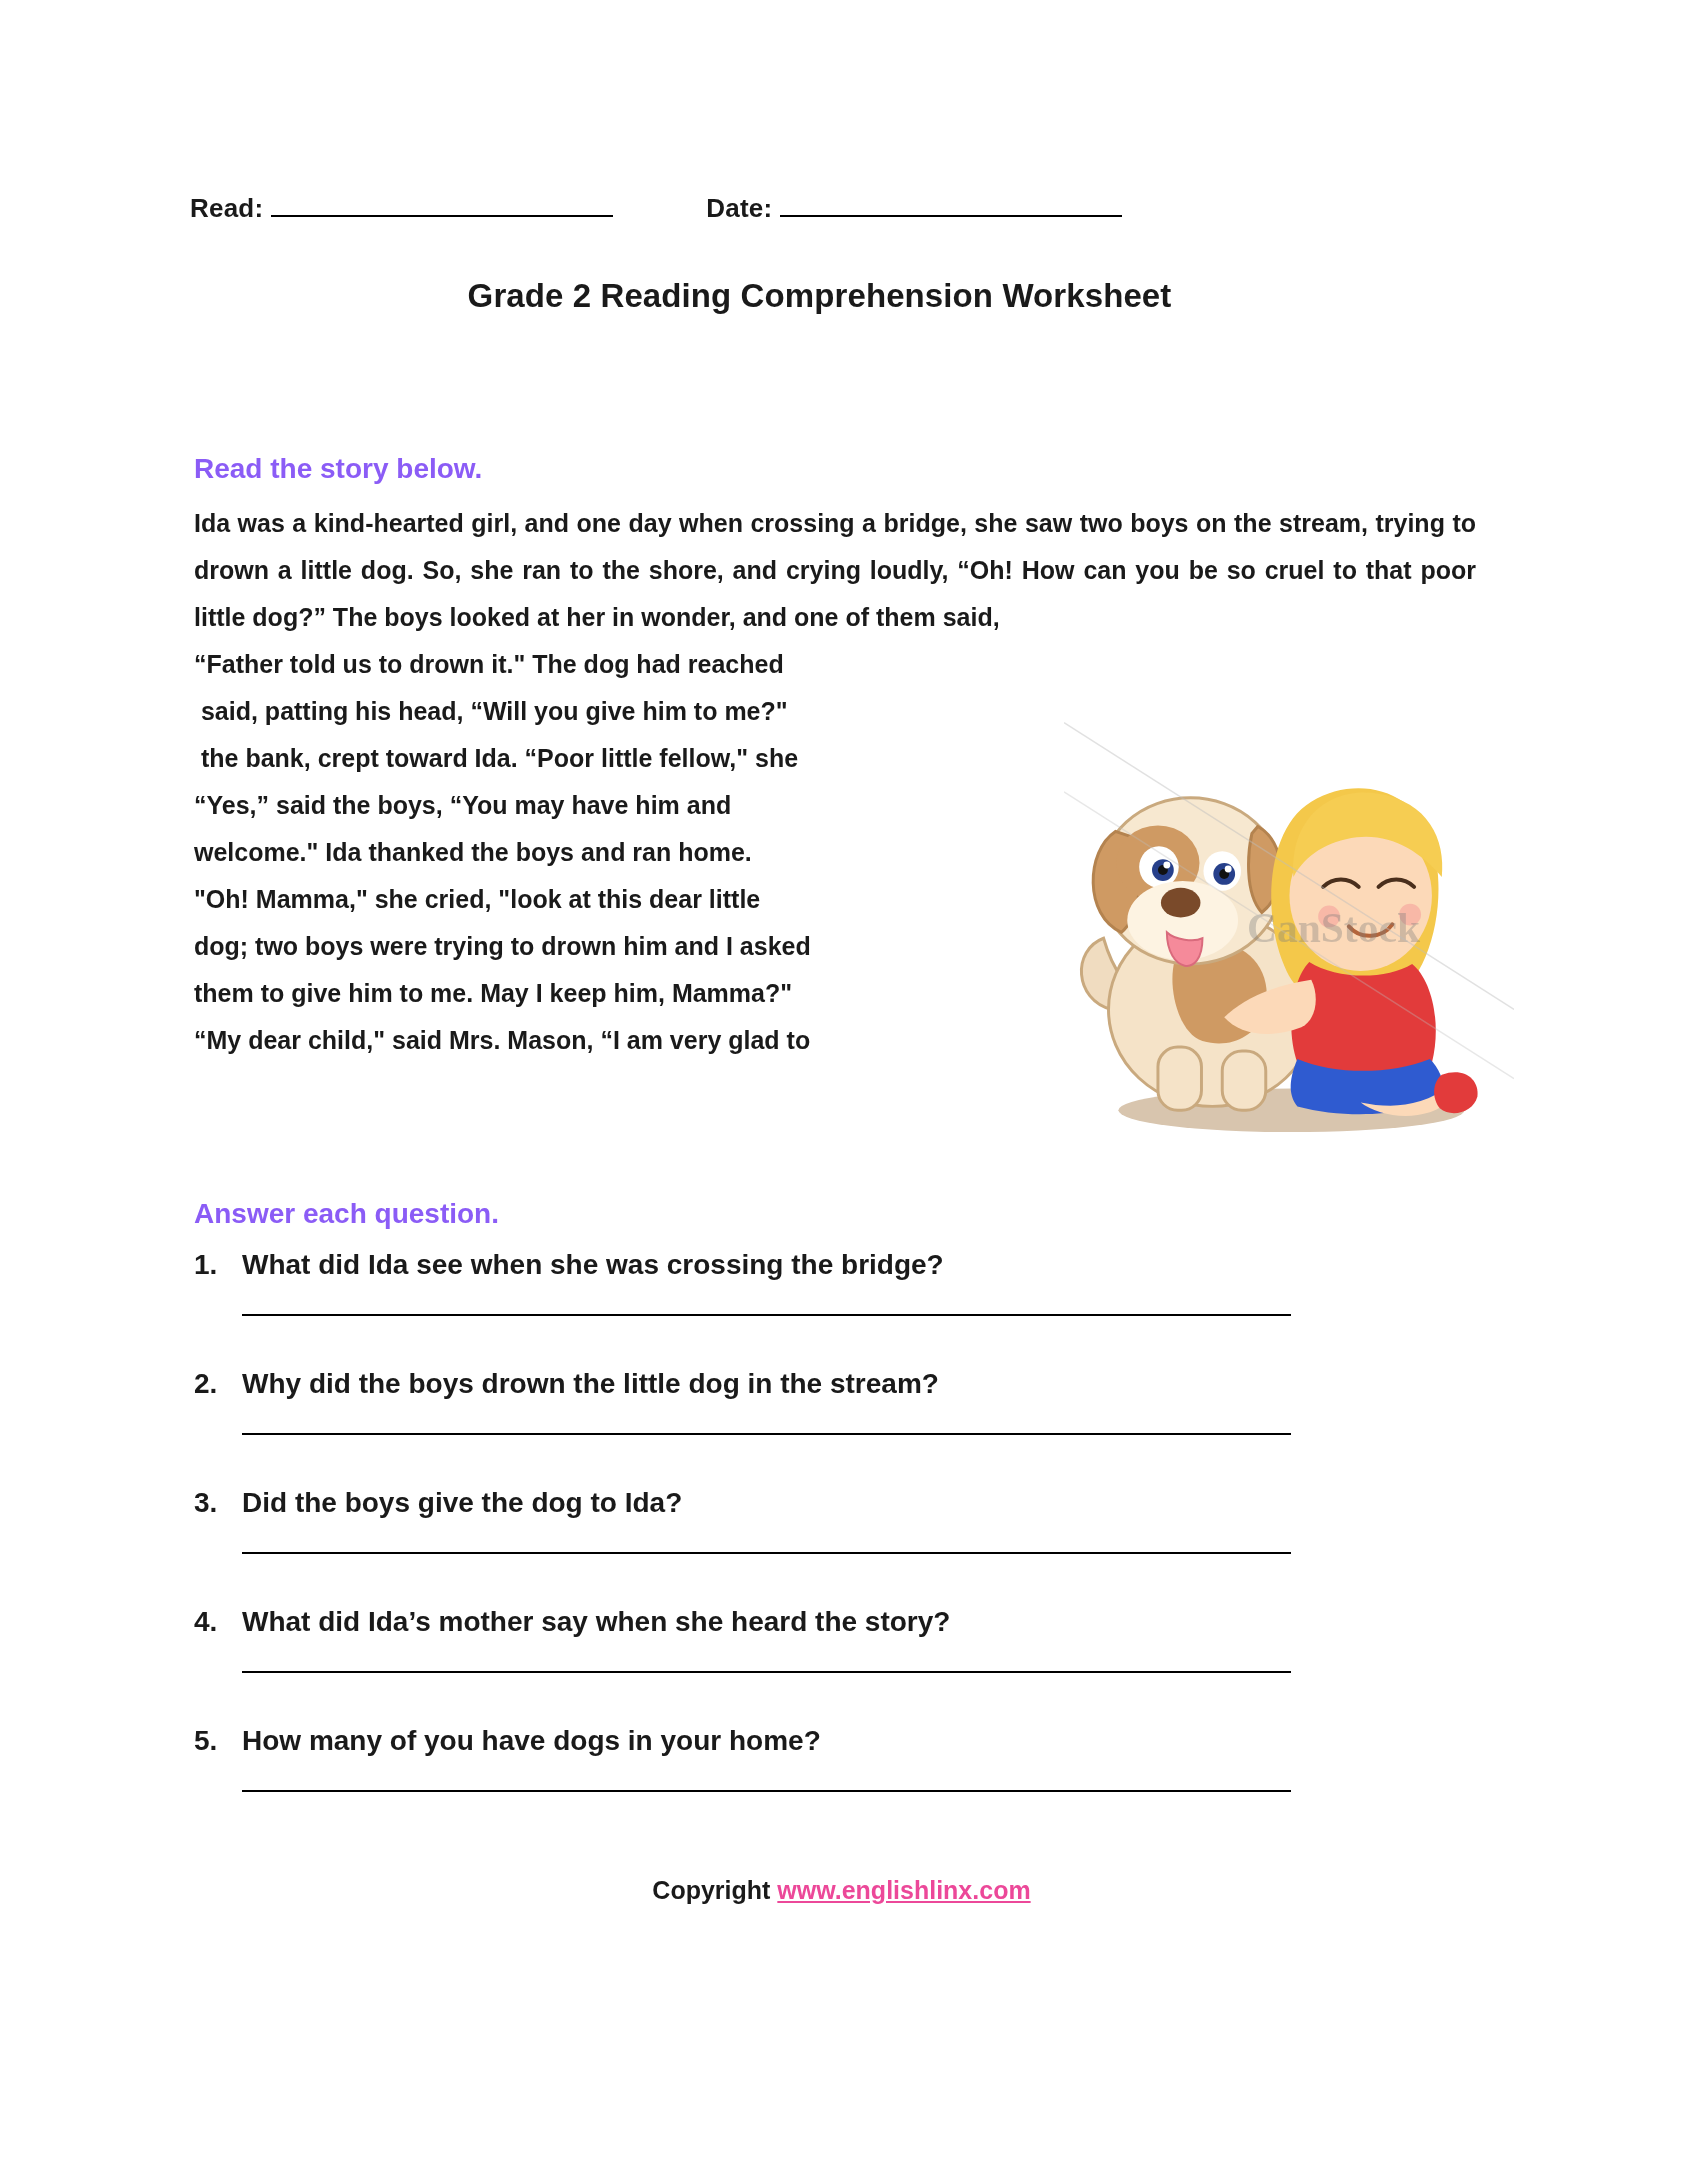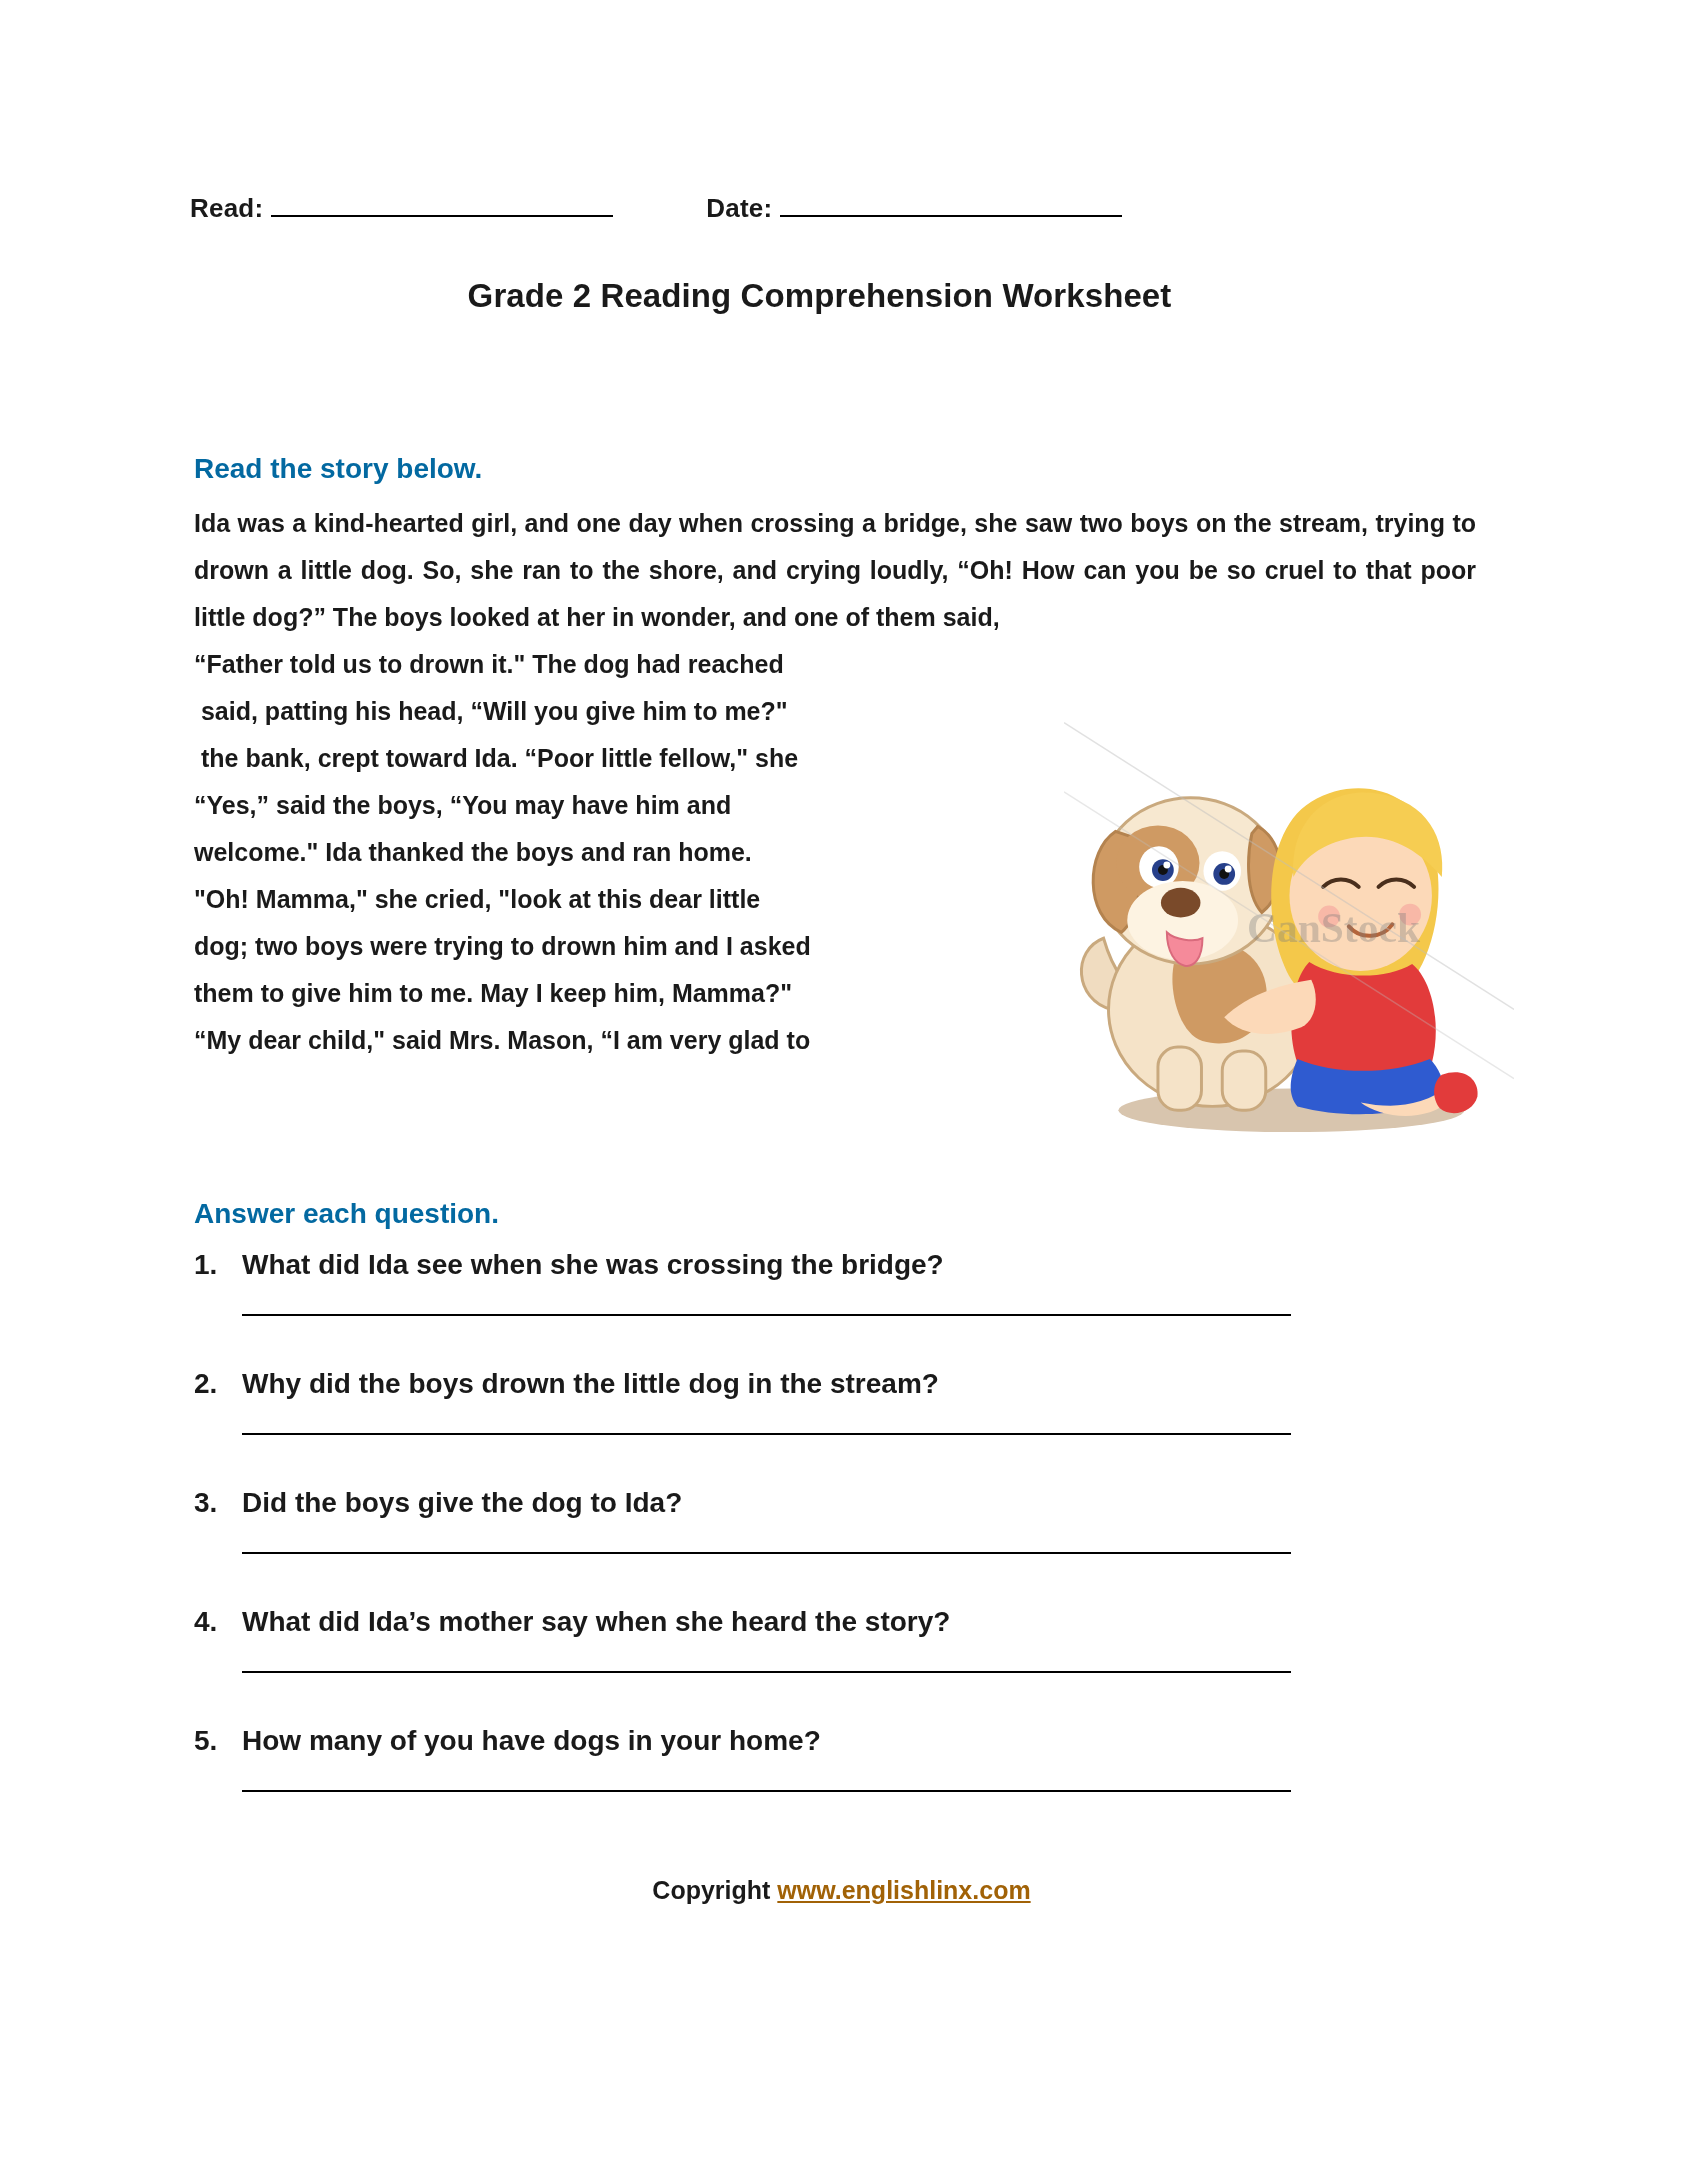--- a/index.html
+++ b/index.html
@@ -71,21 +71,21 @@
     top: 381px;
     left: 0;
     width: 1683px;
     text-align: center;
     font-size: 31px;
     font-weight: bold;
   }
 
   
   .section-heading {
-    color: #0369a1;
+    color: #8b5cf6;
     font-weight: bold;
     font-size: 28px;
   }
   #read-heading {
     position: absolute;
     top: 453px;
     left: 194px;
   }
   #answer-heading {
     position: absolute;
@@ -164,21 +164,21 @@
   .footer {
     position: absolute;
     top: 1876px;
     left: 0;
     width: 1683px;
     text-align: center;
     font-size: 25px;
     font-weight: bold;
   }
   .footer a, .footer .link {
-    color: #a16207;
+    color: #ec4899;
     text-decoration: underline;
   }
 </style>
 </head>
 <body>
 
 <div class="page">
 
   <div class="header-row">
     <div class="name-block">

